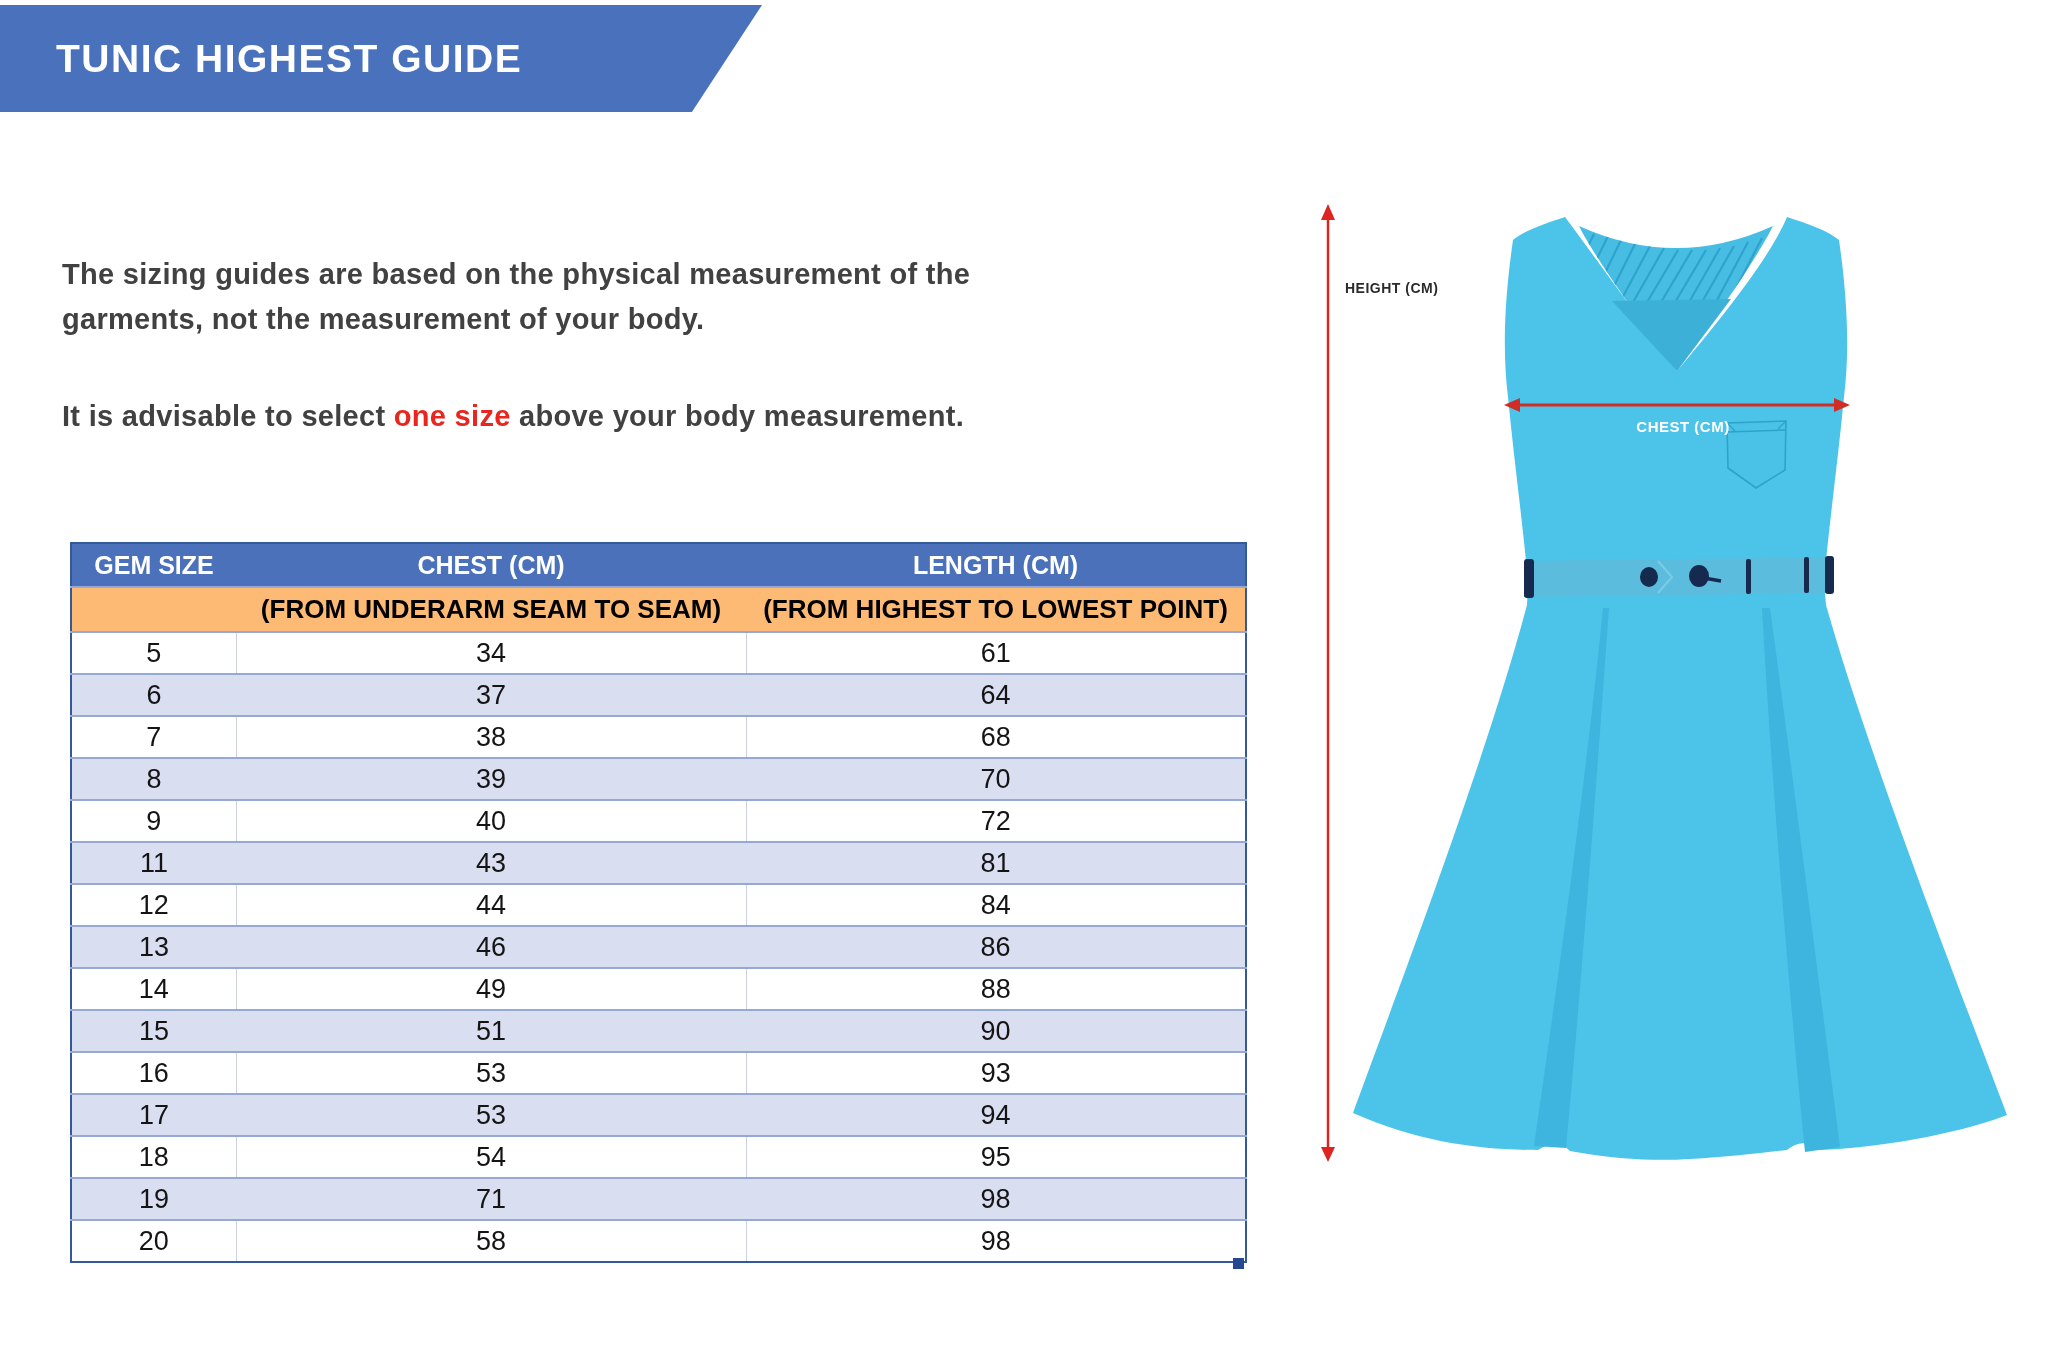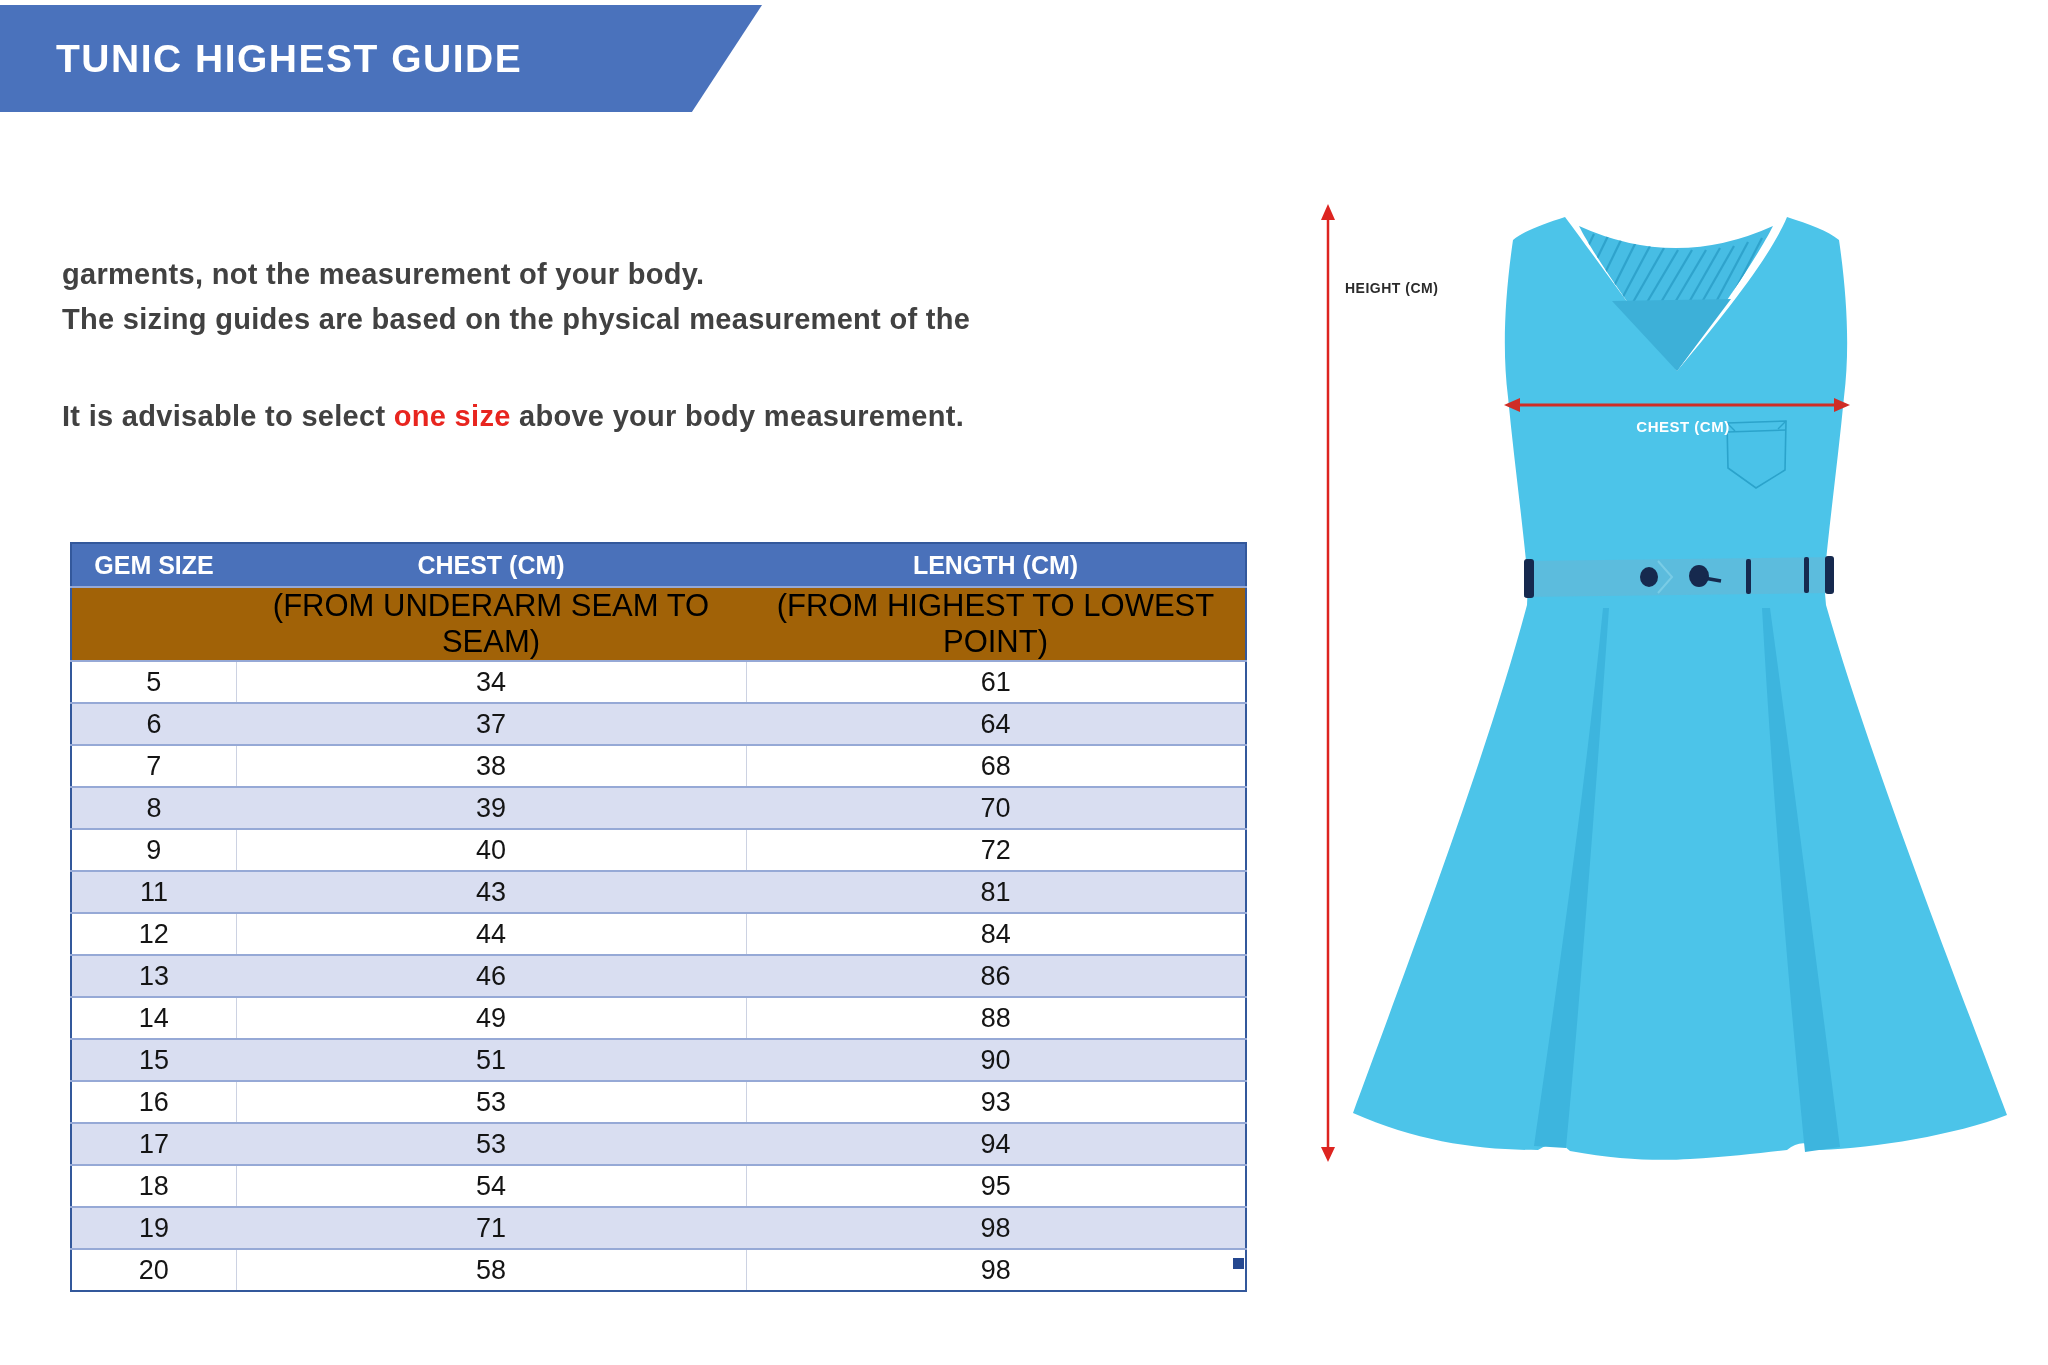--- a/index.html
+++ b/index.html
@@ -19,21 +19,21 @@
           font-size:29px;font-weight:700;line-height:45px;letter-spacing:0.3px;}
   .advice .hl{color:#e8251f;}
 
   
   .tbl-wrap{position:absolute;left:70px;top:542px;}
   table.sizing{border-collapse:collapse;table-layout:fixed;width:1175px;
                border:2px solid #33589b;background:#ffffff;}
   table.sizing th,table.sizing td{padding:0;text-align:center;vertical-align:middle;
                font-family:"Liberation Sans", sans-serif;}
   tr.head th{height:42px;background:#4a71ba;color:#ffffff;font-size:25px;font-weight:bold;}
-  tr.subhead td{height:43px;background:#a16207;color:#000000;font-size:31px;font-weight:normal;
+  tr.subhead td{height:43px;background:#fdba74;color:#000000;font-size:26px;font-weight:bold;
                border-top:2px solid #96a9d6;}
   tbody.data td{height:40px;font-size:27px;color:#141414;border-top:2px solid #96a9d6;}
   tbody.data tr:nth-child(odd){background:#ffffff;}
   tbody.data tr:nth-child(even){background:#d9def1;}
   tbody.data tr:nth-child(odd) td:not(:last-child){border-right:1px solid #ccd2e2;}
   .resize-handle{position:absolute;left:1163px;top:716px;width:11px;height:11px;background:#24478f;}
 
   
   .dress{position:absolute;left:1300px;top:150px;width:748px;height:1060px;}
   .meas-label{font-family:"Liberation Sans", sans-serif;font-weight:bold;}
@@ -41,22 +41,22 @@
 </head>
 <body>
 
 <div class="page">
 
   <div class="banner">
     <h1>TUNIC HIGHEST GUIDE</h1>
   </div>
 
   <div class="intro">
+    <div>The sizing guides are based on the physical measurement of the</div>
     <div>garments, not the measurement of your body.</div>
-    <div>The sizing guides are based on the physical measurement of the</div>
   </div>
   <div class="advice"><span>It is advisable to select </span><span class="hl">one size</span><span> above your body measurement.</span></div>
 
   <div class="tbl-wrap">
     <table class="sizing">
       <colgroup>
           <col style="width:165px">
           <col style="width:510px">
           <col style="width:500px">
         </colgroup>

